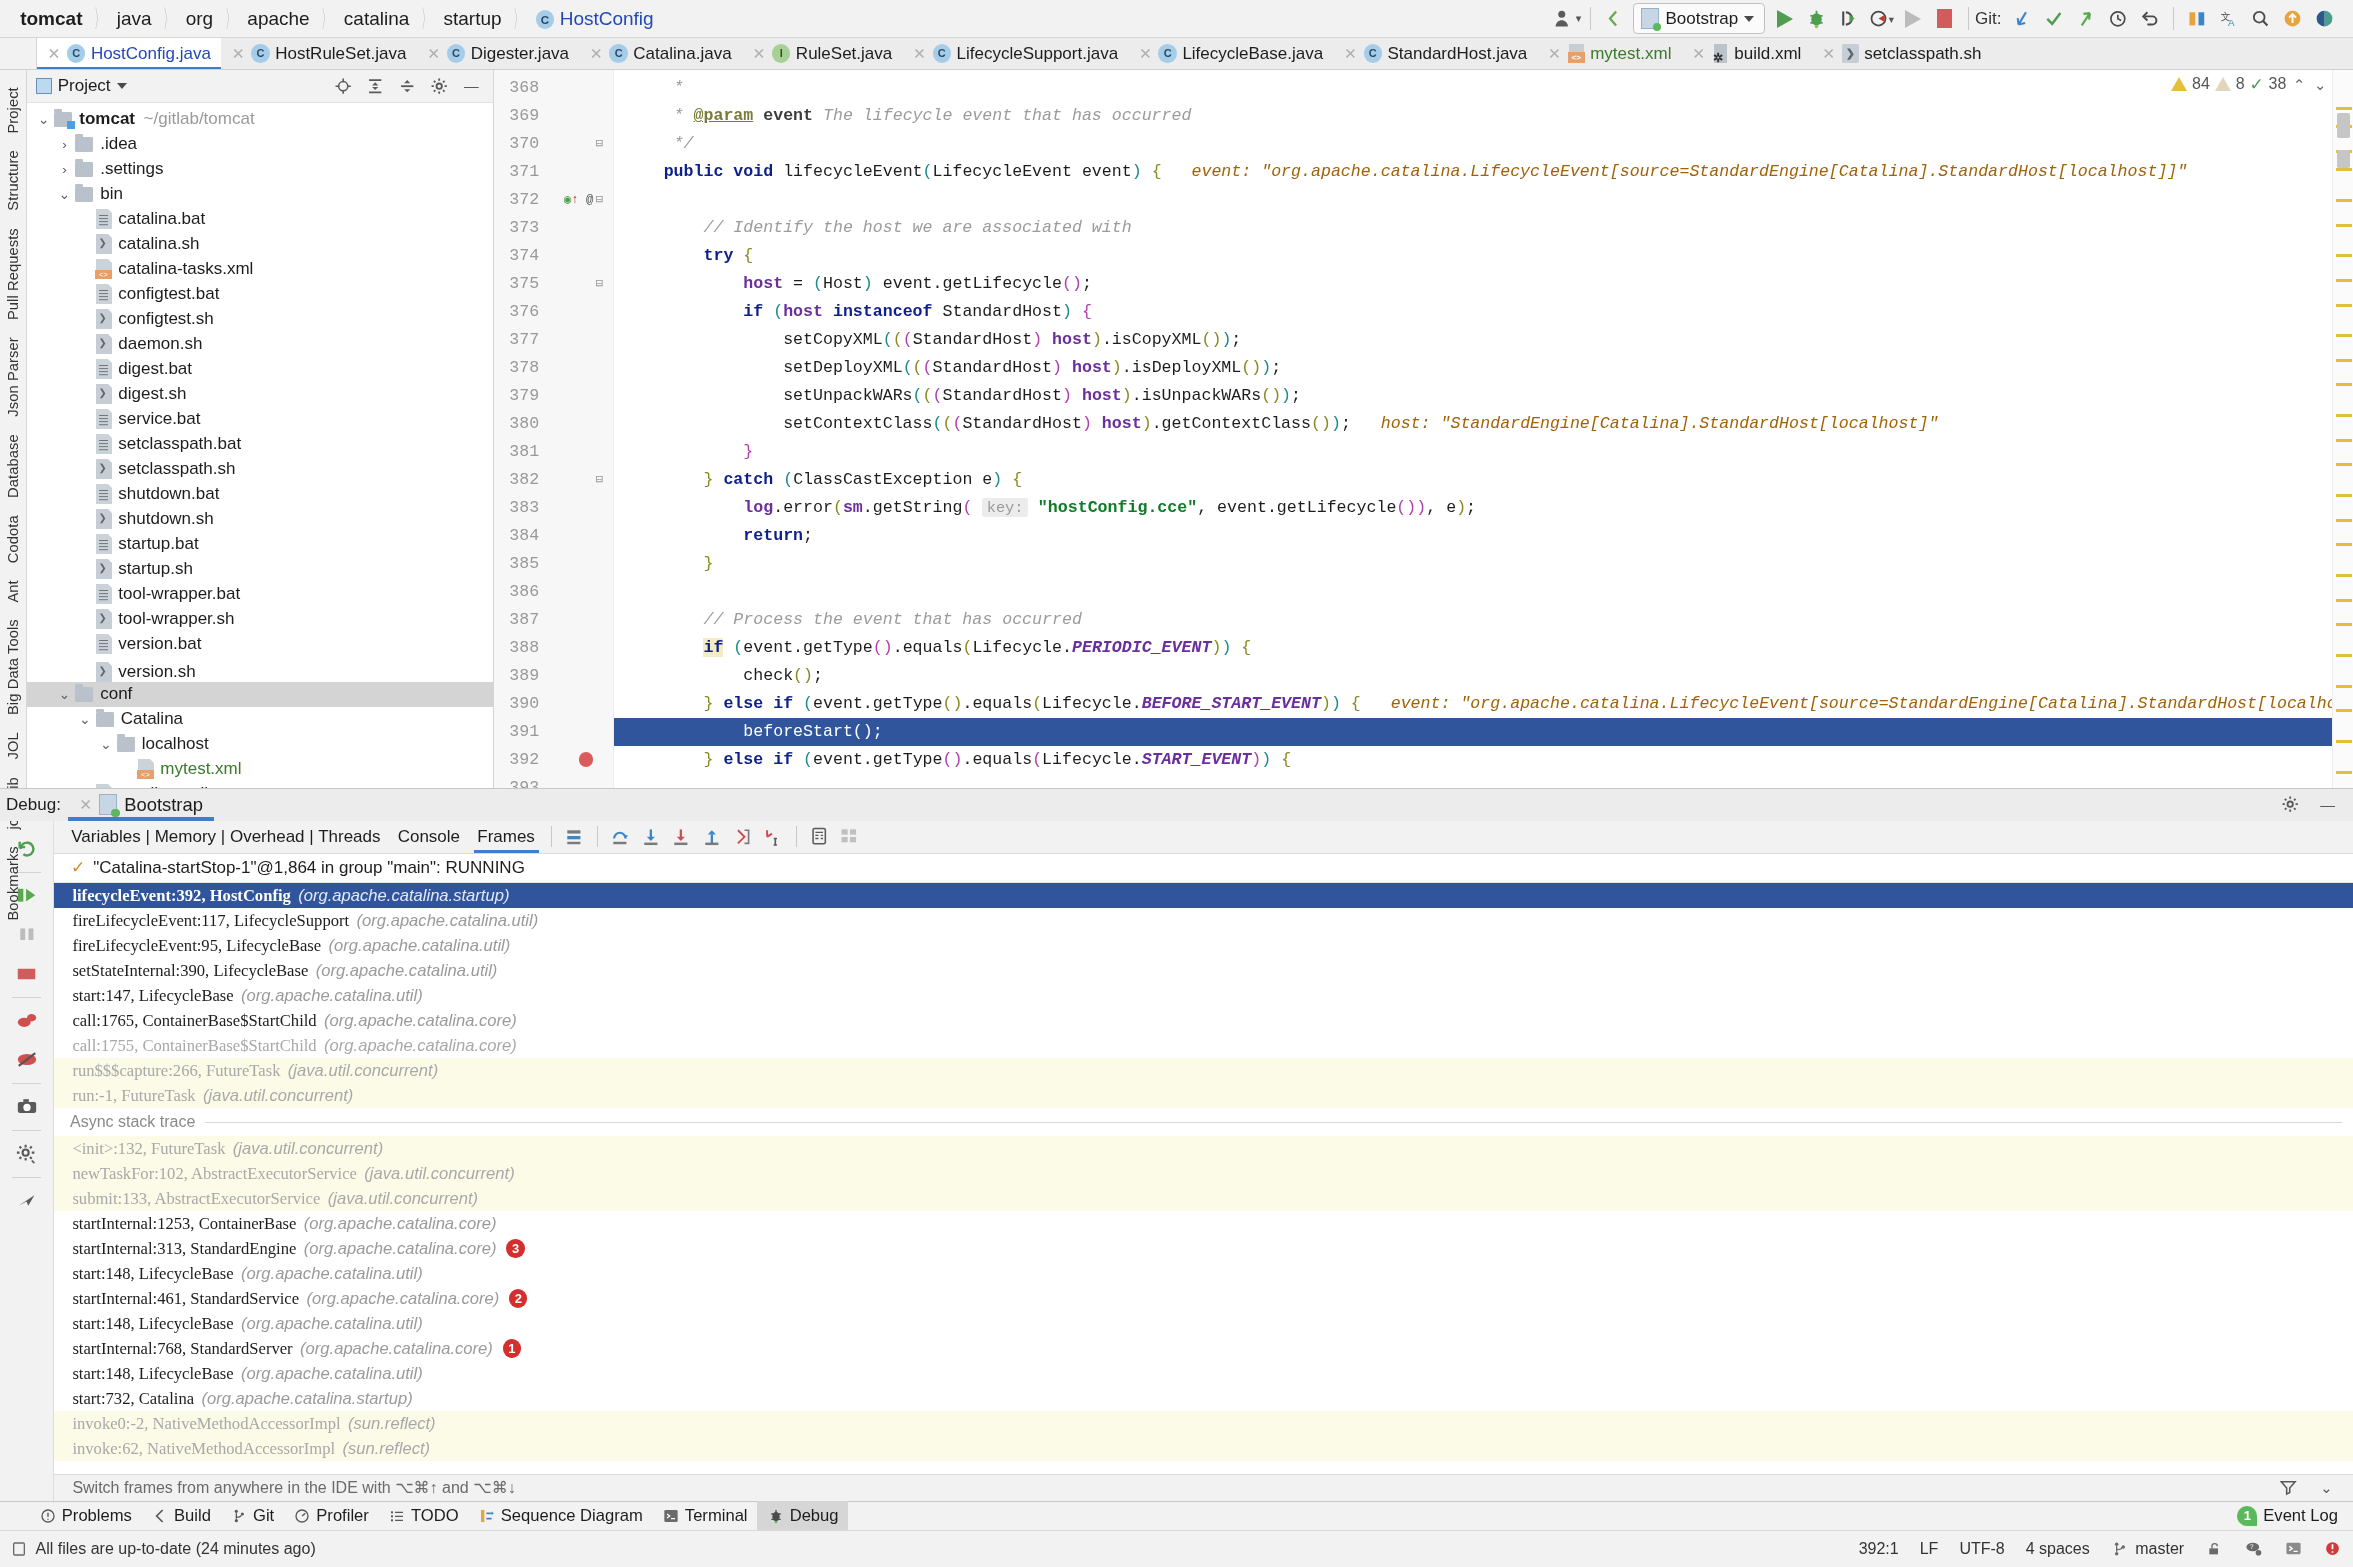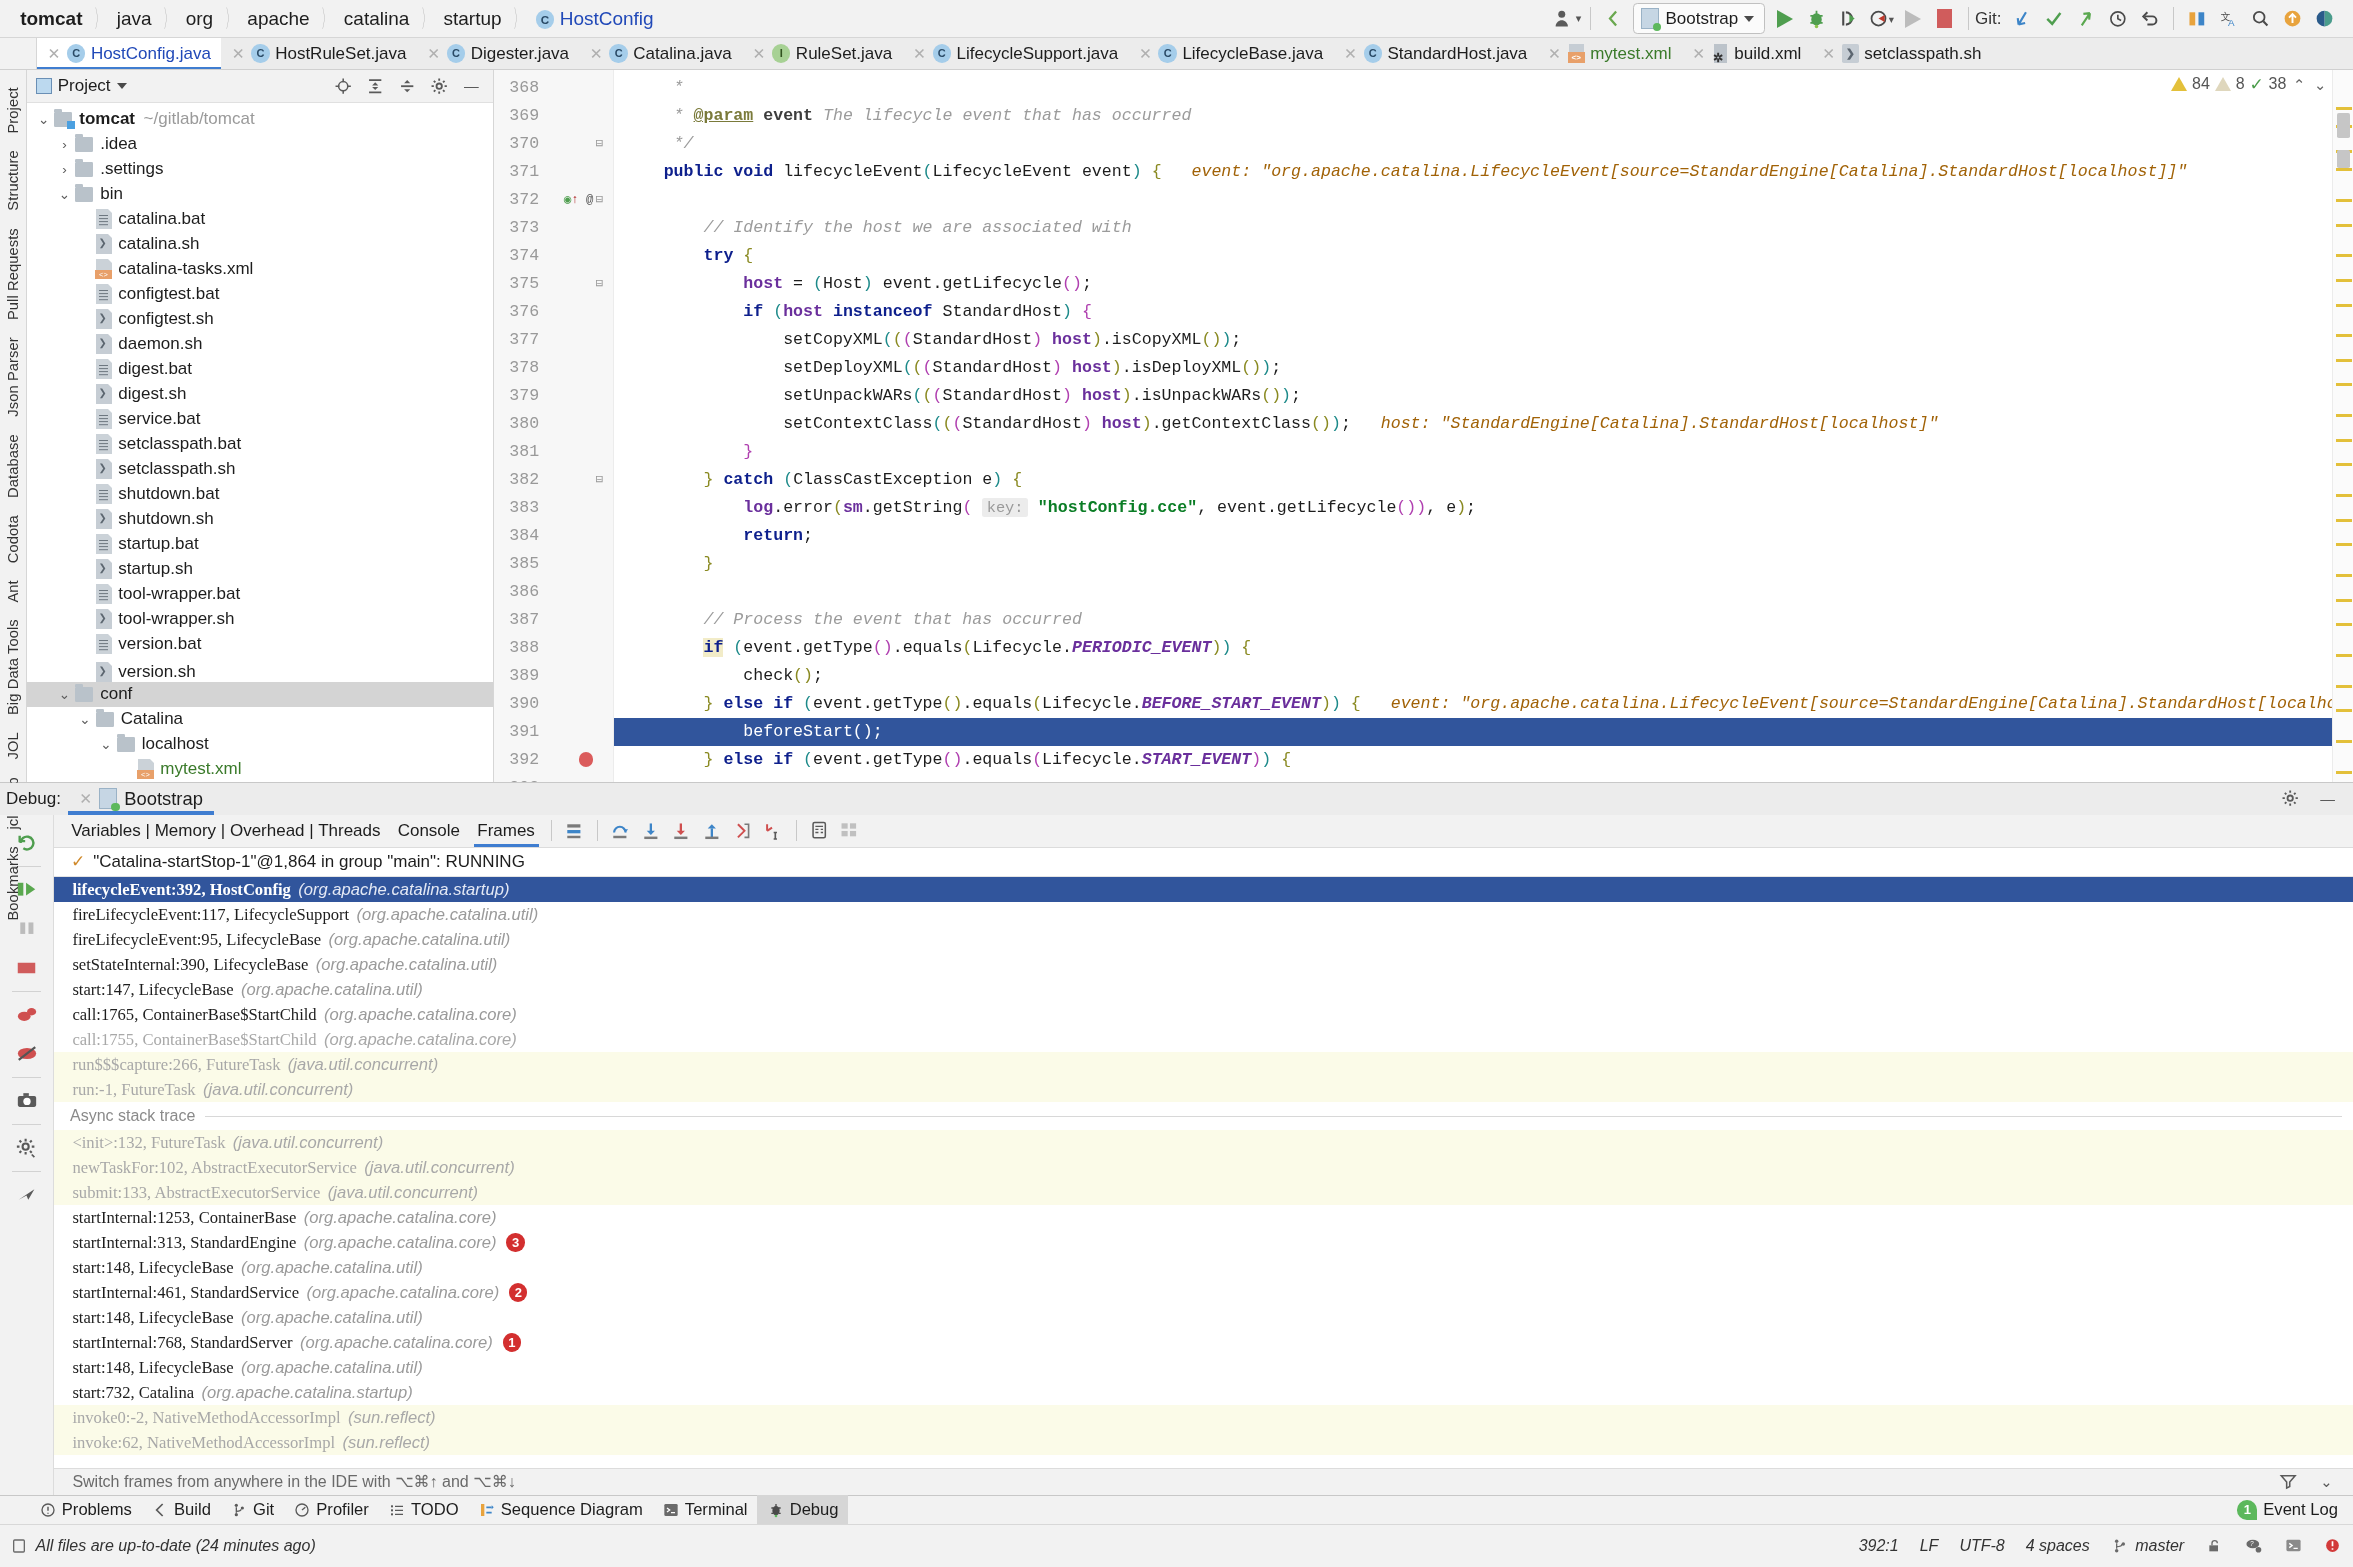--- a/index.html
+++ b/index.html
@@ -250,22 +250,22 @@
     height:29.5px;min-height:29.5px;background:#f2f2f2;display:flex;align-items:center;
     border-top:0.6px solid #c8c8c8; padding-left:29.5px; font-size:16.6px;
   }
   .twitem { display:flex;align-items:center;gap:5.5px;padding:0 9.8px;height:29.5px;}
   .twitem.sel { background:#d6d6d6; }
   .twico { width:17px;height:17px;display:flex;align-items:center;justify-content:center;color:#555;font-size:14px;}
   .tw-right { margin-left:auto; display:flex;align-items:center;gap:6.1px;padding-right:16px;}
   .evbadge{width:19.7px;height:19.7px;border-radius:50% 50% 0 50%;background:#5cb85c;color:#fff;font-size:13px;display:flex;align-items:center;justify-content:center;font-weight:bold;}
 
   .statusbar {
-    height:43px;min-height:27px;background:#f2f2f2;display:flex;align-items:center;
-    border-top:0.6px solid #d8d8d8; padding-left:9.8px; font-size:16px; color:#333;font-style:italic;
+    height:37px;min-height:27px;background:#f2f2f2;display:flex;align-items:center;
+    border-top:0.6px solid #d8d8d8; padding-left:9.8px; font-size:16px; color:#333;
   }
   .sb-right{margin-left:auto;display:flex;align-items:center;gap:21px;padding-right:12.3px;}
   .sb-ico{width:18.4px;height:18.4px;display:flex;align-items:center;justify-content:center;color:#666;font-size:14.7px;}
 </style>
 </head>
 <body>
 
 <div id="app">
 
   <div class="topbar">

